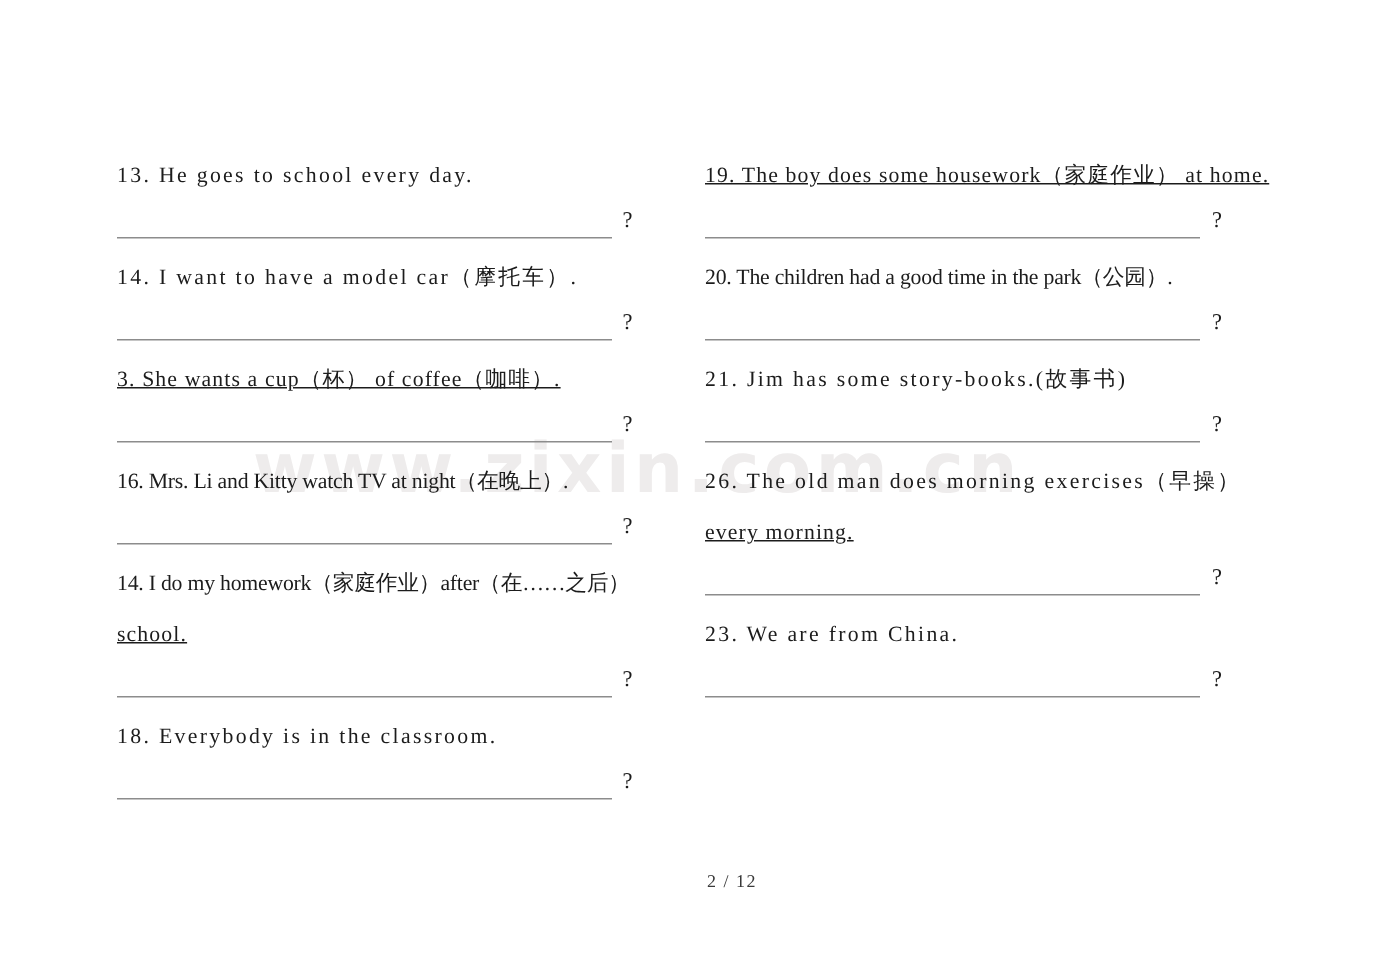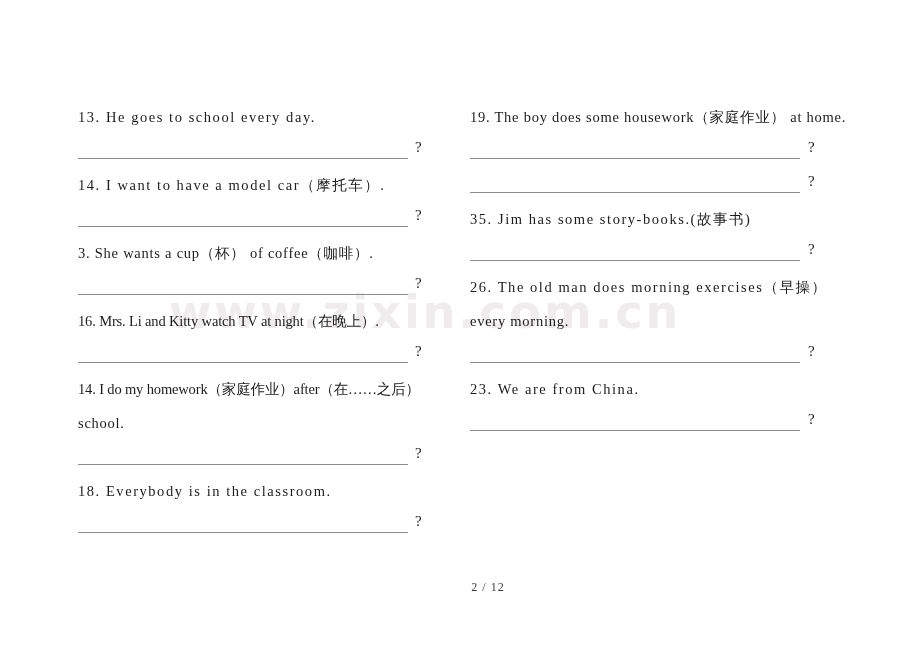--- a/index.html
+++ b/index.html
@@ -58,21 +58,21 @@
   }
 
   .qtext {
     font-size: 14.5px;
     line-height: 34px;
     white-space: nowrap;
     color: #1c1c1c;
   }
   .qtext.spaced   { letter-spacing: 1.55px; }
   .qtext.vtight   { letter-spacing: -0.15px; }
-  .qtext.normal   { letter-spacing: 0.75px; }
+  .qtext.normal   { letter-spacing: 0.75px; text-decoration: underline; }
 
   
   .answer {
     position: relative;
     height: 34px;
   }
   .answer .rule {
     position: absolute;
     left: 0;
     bottom: 9px;
@@ -170,28 +170,29 @@
 
     <div class="qitem">
       <div class="qtext normal">19.  The boy does some housework（家庭作业） at home.</div>
       <div class="answer">
         <span class="rule"></span>
         <span class="qmark">?</span>
       </div>
     </div>
 
     <div class="qitem">
-      <div class="answer">
-        <span class="rule"></span>
-        <span class="qmark">?</span>
-      </div>
-    </div>
-
-    <div class="qitem">
-      <div class="qtext spaced">35.  Jim has some story-books.(故事书)</div>
+      <div class="qtext vtight">20. The children had a good time in the park（公园）.</div>
+      <div class="answer">
+        <span class="rule"></span>
+        <span class="qmark">?</span>
+      </div>
+    </div>
+
+    <div class="qitem">
+      <div class="qtext spaced">21.  Jim has some story-books.(故事书)</div>
       <div class="answer">
         <span class="rule"></span>
         <span class="qmark">?</span>
       </div>
     </div>
 
     <div class="qitem">
       <div class="qtext spaced">26.  The old man does morning exercises（早操）</div>
       <div class="qtext normal">every morning.</div>
       <div class="answer">

